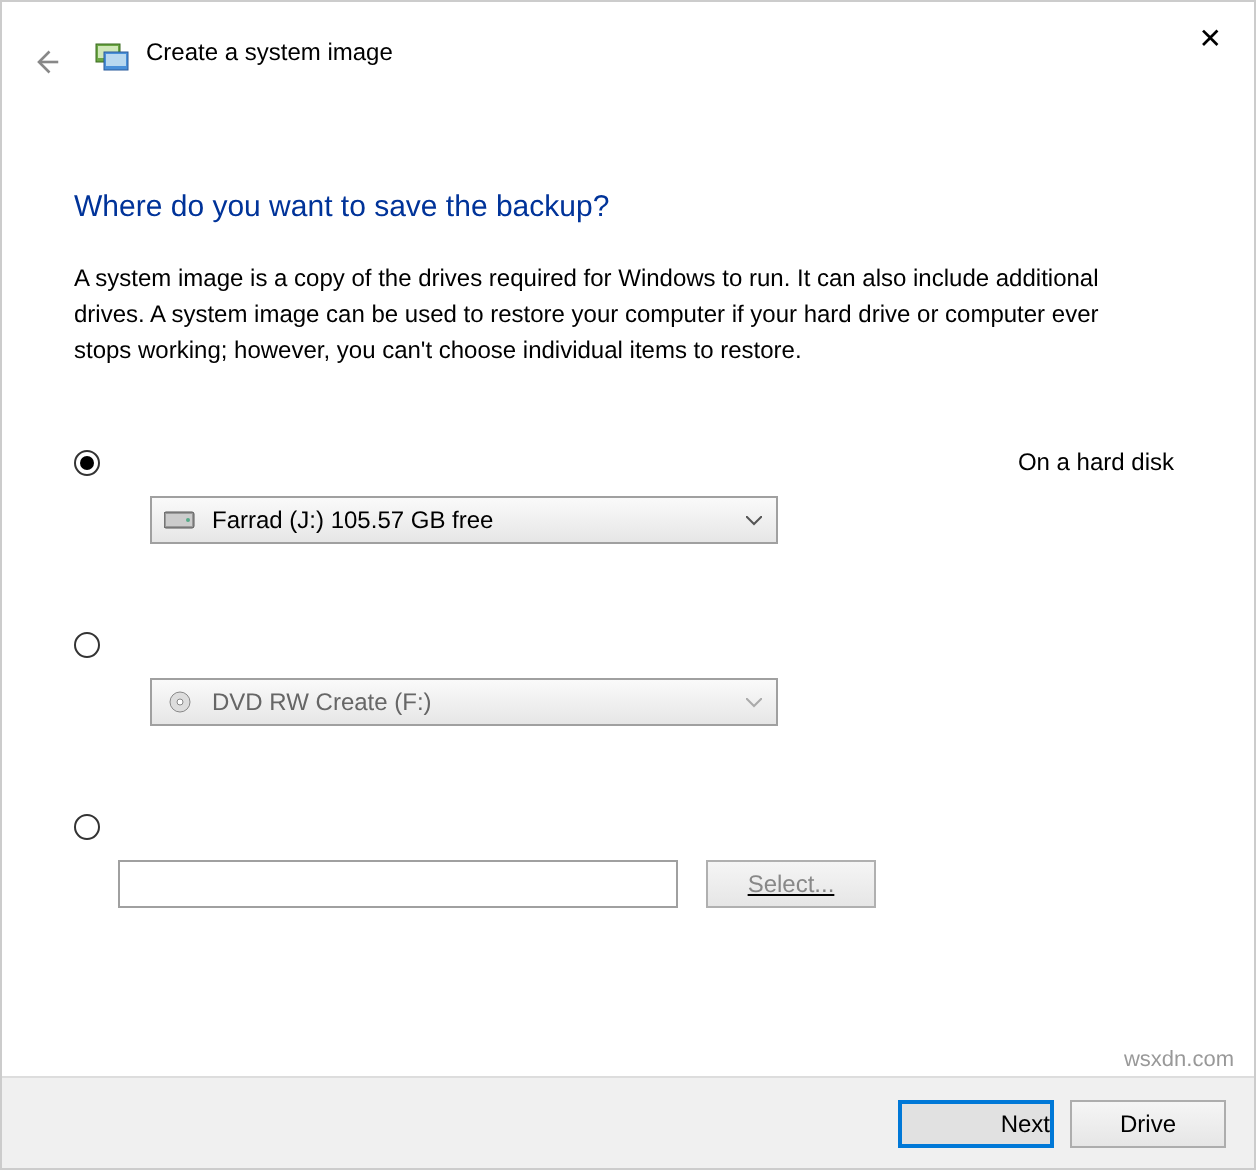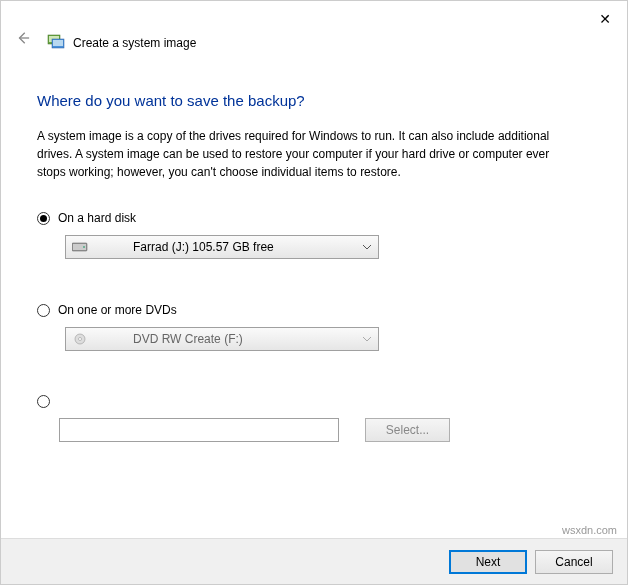--- a/index.html
+++ b/index.html
@@ -11,24 +11,23 @@
       font-family: "Segoe UI", Tahoma, sans-serif;
       font-size: 12px;
       background: #fff;
       width: 628px;
       height: 585px;
       position: relative;
       border: 1px solid #ccc;
     }
     .title-area {
       display: flex;
-      align-items: flex-end;
-      padding: 8px 10px;
-      position: relative;
-      margin-top: 17px;
+      align-items: flex-start;
+      padding: 18px 10px;
+      position: relative;
     }
     .close-x {
       position: absolute;
       top: 10px;
       right: 16px;
       font-size: 14px;
       color: #000;
       cursor: pointer;
       font-family: Arial, sans-serif;
     }
@@ -60,30 +59,31 @@
       color: #003399;
       font-size: 15px;
       font-weight: 400;
       margin-bottom: 18px;
       margin-top: 14px;
     }
     .description {
       color: #000;
       font-size: 12px;
       line-height: 1.5;
-      margin-bottom: 30px;
+      margin-bottom: 40px;
       max-width: 540px;
     }
     .option-block {
       margin-bottom: 44px;
     }
     .option-row {
       display: flex;
       align-items: center;
       margin-bottom: 10px;
+      justify-content: space-between;
     }
     .radio {
       width: 13px;
       height: 13px;
       border: 1px solid #333;
       border-radius: 50%;
       margin-right: 8px;
       position: relative;
       display: inline-block;
       flex-shrink: 0;
@@ -97,28 +97,27 @@
       border-radius: 50%;
       top: 2px;
       left: 2px;
     }
     .option-label {
       font-size: 12px;
     }
     .dropdown {
       display: flex;
       align-items: center;
-      margin-left: 28px;
+      margin-left: 38px;
       width: 314px;
       height: 24px;
       border: 1px solid #a0a0a0;
       background: linear-gradient(#fafafa, #e6e6e6);
       position: relative;
       padding: 0 28px 0 6px;
-      gap: 37px;
     }
     .dropdown.disabled {
       color: #666;
     }
     .drive-icon {
       width: 16px;
       height: 12px;
       margin-right: 8px;
       display: inline-flex;
       align-items: center;
@@ -138,21 +137,22 @@
       height: 100%;
       display: flex;
       align-items: center;
       justify-content: center;
     }
     .dropdown-arrow svg { width: 8px; height: 5px; }
     .network-row {
       display: flex;
       align-items: flex-end;
       margin-left: 22px;
-      gap: 26px;
+      gap: 14px;
+      text-decoration: underline;
     }
     .network-input {
       width: 280px;
       height: 24px;
       border: 1px solid #a0a0a0;
       background: #fff;
       padding: 0 6px;
       font-size: 12px;
       font-family: inherit;
     }
@@ -185,20 +185,21 @@
       height: 24px;
       font-size: 12px;
       border: 1px solid #adadad;
       background: linear-gradient(#f5f5f5, #e6e6e6);
       cursor: pointer;
       font-family: inherit;
     }
     .btn.primary {
       border: 2px solid #0078d7;
       background: #e1e1e1;
+      text-align: right;
     }
     .watermark {
       position: absolute;
       bottom: 48px;
       right: 10px;
       font-size: 11px;
       color: #999;
     }
   </style>
 </head>
@@ -246,21 +247,20 @@
         <svg viewBox="0 0 8 5">
             <path d="M0 0 L4 4 L8 0" stroke="#555" fill="none" stroke-width="1"></path>
           </svg>
       </span>
     </div>
   </div>
 
   <div class="option-block">
     <div class="option-row">
       <span class="radio"></span>
-      <span class="option-label">On one or more DVDs</span>
     </div>
     <div class="dropdown disabled">
       <span class="drive-icon">
         <svg viewBox="0 0 16 12">
             <circle cx="8" cy="6" r="5" fill="#ddd" stroke="#888" stroke-width="0.5"></circle>
             <circle cx="8" cy="6" r="1.5" fill="#fff" stroke="#888" stroke-width="0.5"></circle>
           </svg>
       </span>
       <span class="dropdown-text">DVD RW Create (F:)</span>
       <span class="dropdown-arrow">
@@ -279,14 +279,14 @@
       <input class="network-input" type="text" value="" style="">
       <button class="select-btn" disabled="">Select...</button>
     </div>
   </div>
 </div>
 
 <div class="watermark">wsxdn.com</div>
 
 <div class="footer">
   <button class="btn primary">Next</button>
-  <button class="btn">Cancel</button>
+  <button class="btn">Drive</button>
 </div>
 
 </body></html>

